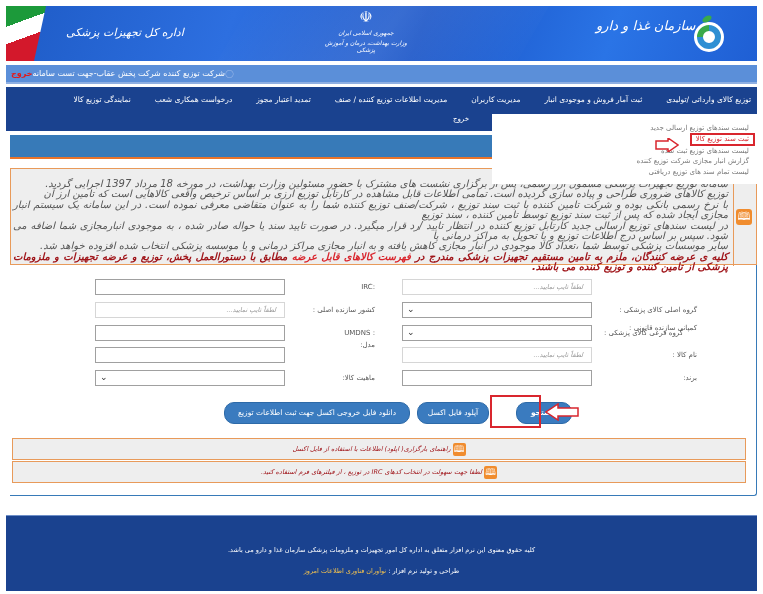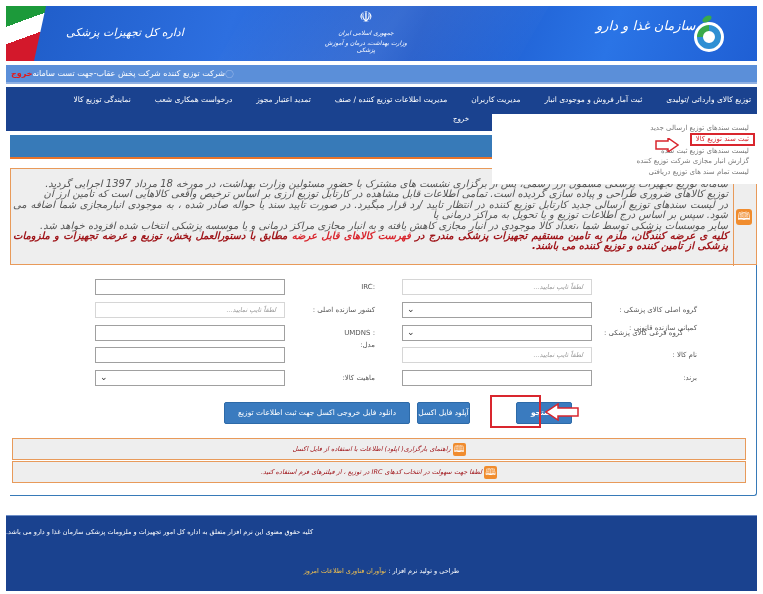--- a/index.html
+++ b/index.html
@@ -56,32 +56,32 @@
   .notice .txt { position: absolute; right: 28px; top: 10px; width: 715px; font-size: 10px; line-height: 10.4px; color: #555; font-style: italic; text-align: justify; }
   .notice .txt .strong { color: #a0161b; font-weight: bold; }
   .notice .txt .hl { color: #d9262e; }
   .flabel { position: absolute; font-size: 7px; color: #555; white-space: nowrap; }
   .finput { position: absolute; height: 16px; border: 1px solid #a0a0a0; background: #fff; font-size: 6.5px; color: #999; font-style: italic; padding-right: 8px; line-height: 14px; text-align: right; }
   .finput.ph { border-color: #d6d6d6; }
   .fselect { position: absolute; height: 16px; border: 1px solid #a0a0a0; background: #fff; }
   .fselect .chev { position: absolute; left: 4px; top: 1px; font-size: 9px; color: #333; }
 
   
-  .btn { position: absolute; height: 22px; background: #3a7bbf; color: #fff; border: 1px solid #2d6aa8; border-radius: 2px; font-size: 7.5px; line-height: 20px; text-align: center; cursor: pointer; }
+  .btn { position: absolute; height: 22px; background: #3a7bbf; color: #fff; border: 1px solid #2d6aa8; border-radius: 10px; font-size: 7.5px; line-height: 20px; text-align: center; cursor: pointer; }
   .search-hl { position: absolute; border: 2px solid #d9262e; }
   .search-arrow { position: absolute; }
 
   
   .help { position: absolute; left: 12px; width: 734px; height: 22px; background: #eeeeee; border: 1px solid #e89a5a; }
   .help .inner { position: absolute; left: 0; right: 0; top: 4px; text-align: center; font-size: 6.5px; color: #a0161b; font-style: italic; }
   .help .hbook { display: inline-block; width: 13px; height: 13px; background: #f08c2e; border-radius: 2px; color: #fff; font-size: 9px; line-height: 13px; text-align: center; vertical-align: middle; margin-left: 2px; font-style: normal; }
 
   
   .footer { position: absolute; top: 515px; left: 6px; width: 751px; height: 76px; background: #1a428f; border-top: 1px solid #6e8fc8; }
-  .footer .l1 { position: absolute; top: 12px; left: 0; right: 0; text-align: left; color: #fff; font-size: 6.5px; }
+  .footer .l1 { position: absolute; top: 30px; left: 0; right: 0; text-align: center; color: #fff; font-size: 6.5px; }
   .footer .l2 { position: absolute; top: 51px; left: 0; right: 0; text-align: center; color: #fff; font-size: 6.5px; }
   .footer .l2 .vendor { color: #f2c14e; }
 </style>
 </head>
 <body>
 
 <div class="banner">
   <div class="streak"></div>
   <div class="flag"></div>
   <div class="dept-title">اداره کل تجهیزات پزشکی</div>
@@ -132,20 +132,21 @@
   <path d="M1 3 H13 V0 L23 7 L13 14 V11 H1 Z" fill="#fff" stroke="#d9262e" stroke-width="1.5"></path>
 </svg>
 
 <div class="panel">
   <div class="notice">
     <div class="book">🕮</div>
     <div class="bar"></div>
     <div class="txt">
       <div>سامانه توزیع تجهیزات پزشکی مشمول ارز رسمی، پس از برگزاری نشست های مشترک با حضور مسئولین وزارت بهداشت، در مورخه 18 مرداد 1397 اجرایی گردید.</div>
       <div>توزیع کالاهای ضروری طراحی و پیاده سازی گردیده است. تمامی اطلاعات قابل مشاهده در کارتابل توزیع ارزی بر اساس ترخیص واقعی کالاهایی است که تامین ارز آن</div>
+      <div>با نرخ رسمی بانکی بوده و شرکت تامین کننده با ثبت سند توزیع ، شرکت/صنف توزیع کننده شما را به عنوان متقاضی معرفی نموده است. در این سامانه یک سیستم انبار مجازی ایجاد شده که پس از ثبت سند توزیع توسط تامین کننده ، سند توزیع</div>
       <div>در لیست سندهای توزیع ارسالی جدید کارتابل توزیع کننده در انتظار تایید /رد قرار میگیرد. در صورت تایید سند یا حواله صادر شده ، به موجودی انبارمجازی شما اضافه می شود. سپس بر اساس درج اطلاعات توزیع و یا تحویل به مراکز درمانی یا</div>
       <div>سایر موسسات پزشکی توسط شما ،تعداد کالا موجودی در انبار مجازی کاهش یافته و به انبار مجازی مراکز درمانی و یا موسسه پزشکی انتخاب شده افزوده خواهد شد.</div>
       <div class="strong"><span>کلیه ی عرضه کنندگان، ملزم به تامین مستقیم تجهیزات پزشکی مندرج در </span><span class="hl">فهرست کالاهای قابل عرضه</span><span> مطابق با دستورالعمل پخش، توزیع و عرضه تجهیزات و ملزومات پزشکی از تامین کننده و توزیع کننده می باشند.</span></div>
     </div>
   </div>
 </div>
 
 <span class="flabel" style="right:66px; top:283px;margin-top:41px;">کمپانی سازنده قانونی :</span>
 <div class="finput ph" style="left:402px; top:279px; width:190px;">لطفاً تایپ نمایید...</div>
 
@@ -176,21 +177,21 @@
 
 <span class="flabel" style="right:388px; top:341px;">مدل:</span>
 <div class="finput" style="left:95px; top:347px; width:190px;"></div>
 
 <span class="flabel" style="right:388px; top:374px;">ماهیت کالا:</span>
 <div class="fselect" style="left:95px; top:370px; width:190px;">
     <span class="chev">⌄</span>
   </div>
 
 <div class="btn" style="left:224px; top:402px; width:186px;">دانلود فایل خروجی اکسل جهت ثبت اطلاعات توزیع</div>
-<div class="btn" style="left:417px; top:402px; width:53px;">آپلود فایل اکسل</div>
+<div class="btn" style="left:417px; top:402px; width:72px;">آپلود فایل اکسل</div>
 <div class="btn" style="left:516px; top:402px; width:56px;font-weight:bold;">جستجو</div>
 <div class="search-hl" style="left:490px; top:395px; width:51px; height:33px;"></div>
 <svg class="search-arrow" style="left:545px; top:403px;" width="34" height="18" viewBox="0 0 34 18">
   <path d="M33 5 H13 V1 L1 9 L13 17 V13 H33 Z" fill="#fff" stroke="#d9262e" stroke-width="1.5"></path>
 </svg>
 
 <div class="help" style="top:438px;">
   <div class="inner"><span class="hbook">🕮</span><span>راهنمای بارگزاری( اپلود) اطلاعات با استفاده از فایل اکسل</span></div>
 </div>
 <div class="help" style="top:461px;">

